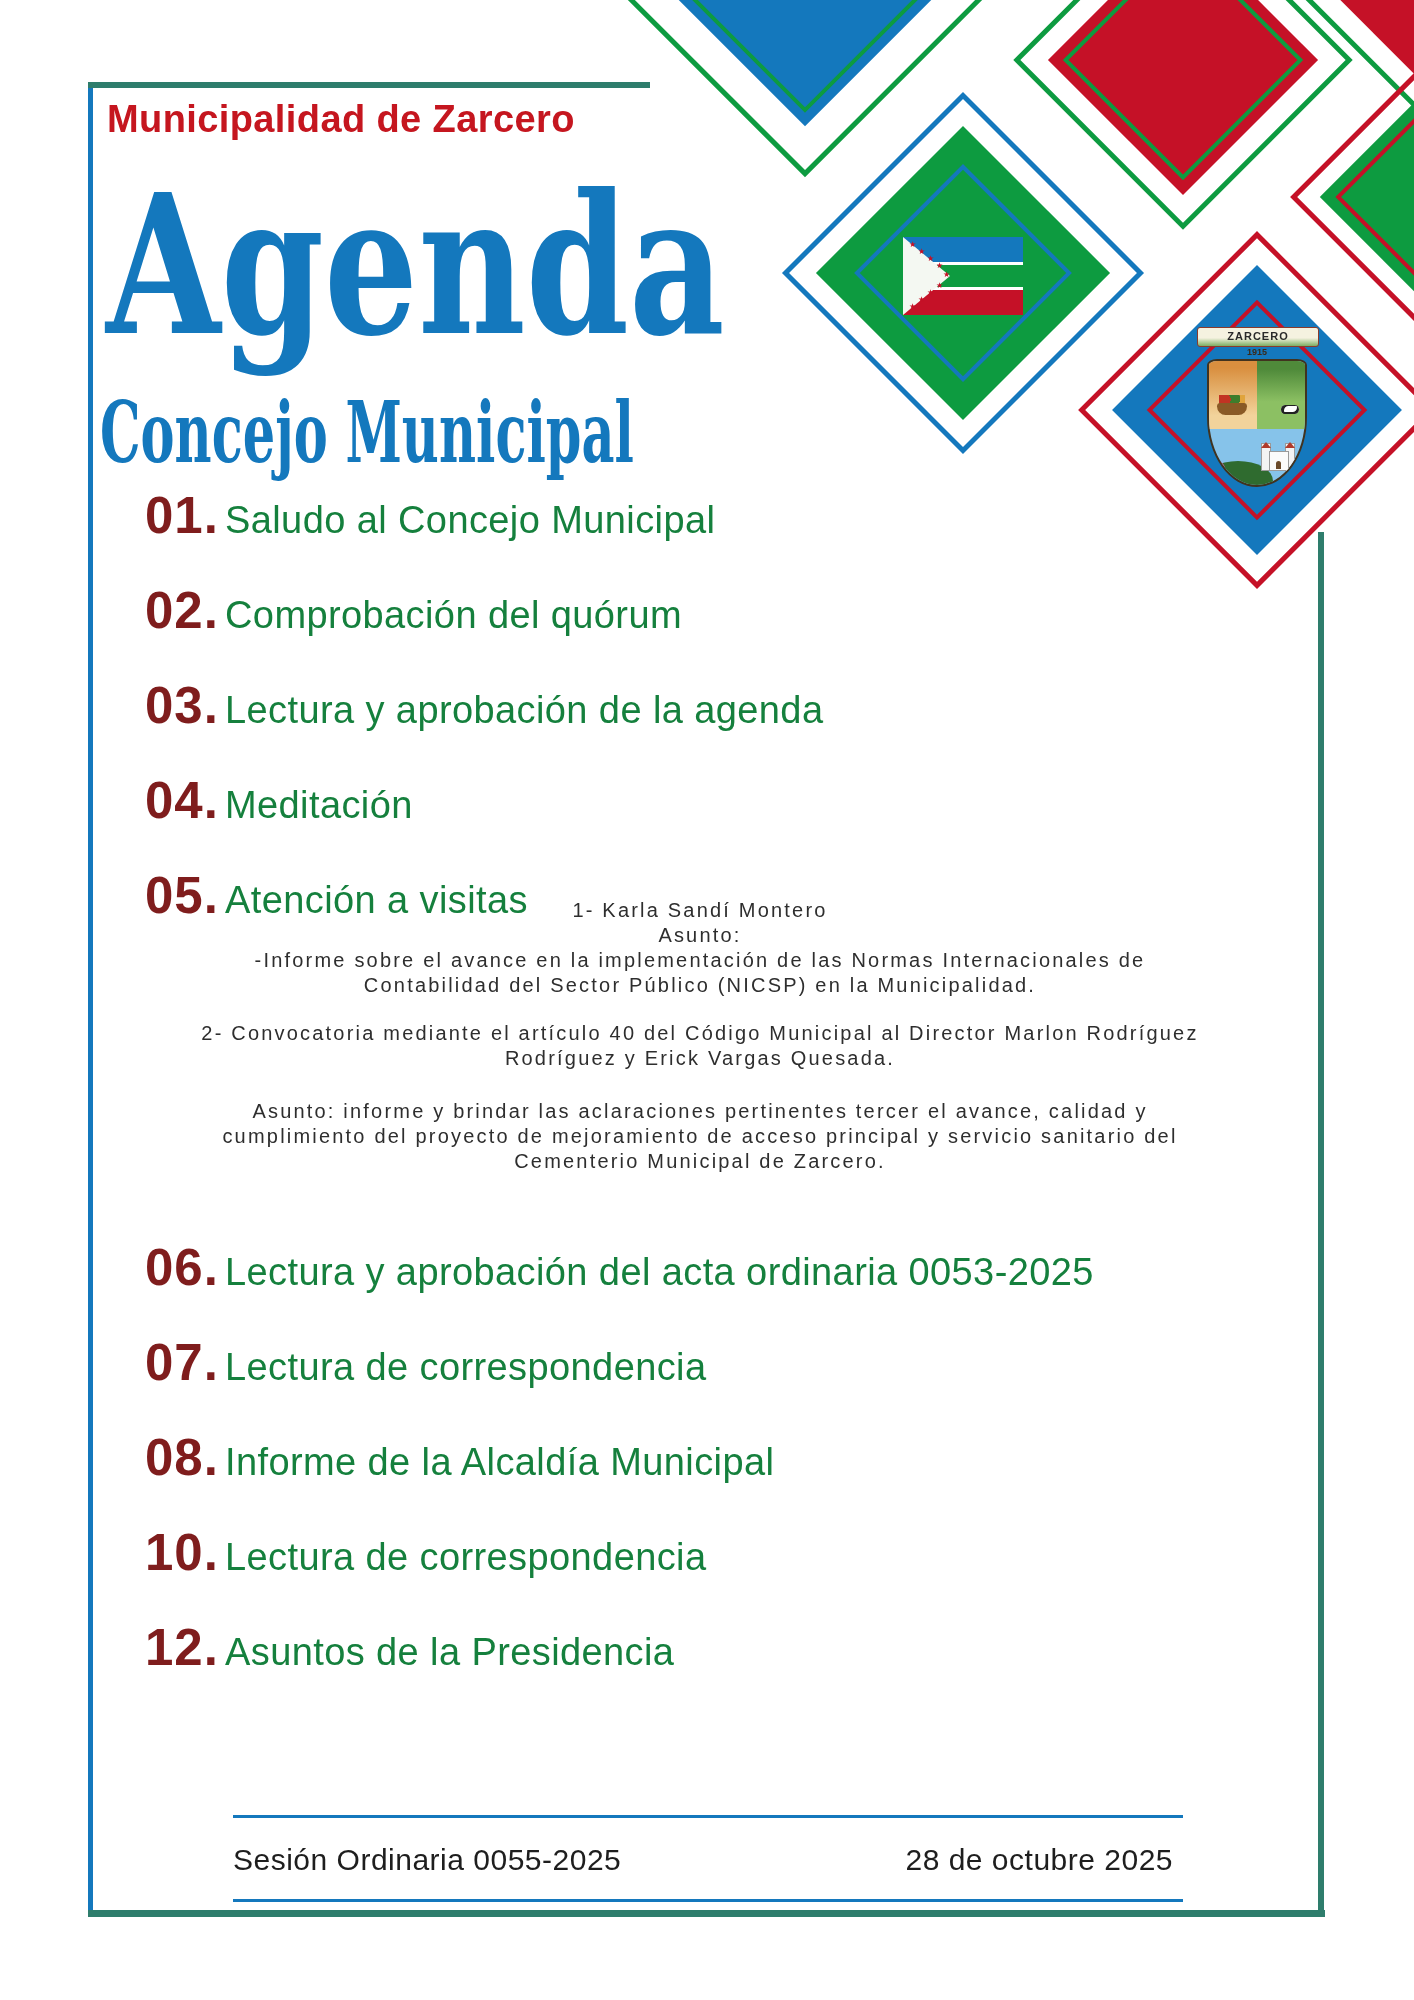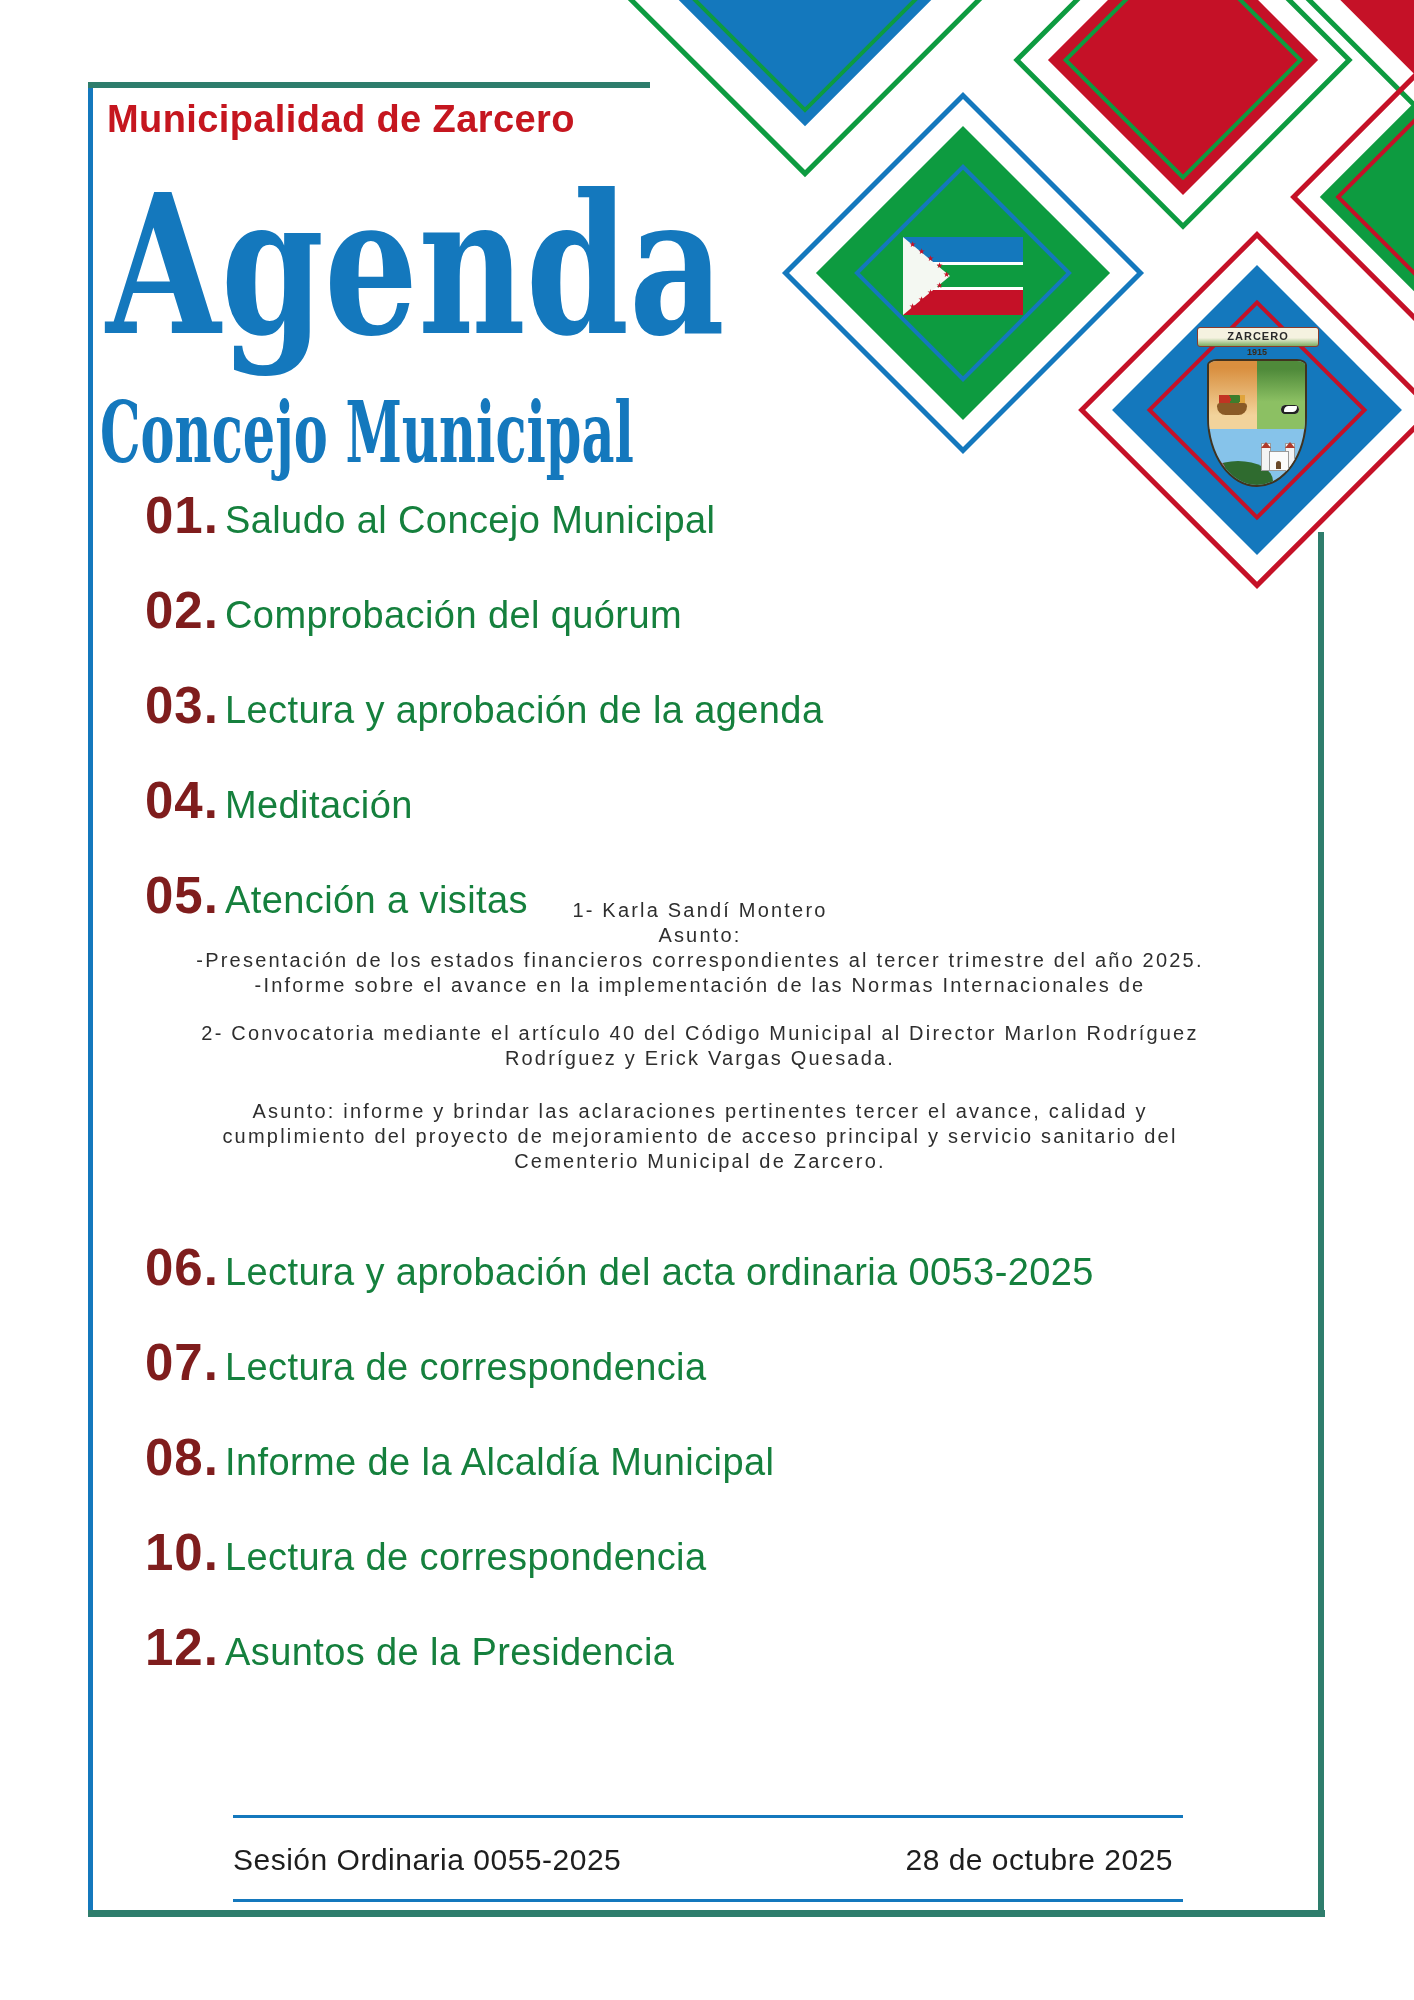--- a/index.html
+++ b/index.html
@@ -237,22 +237,22 @@
       <div class="agenda-row"><span class="agenda-num">02.</span><span class="agenda-label">Comprobación del quórum</span></div>
       <div class="agenda-row"><span class="agenda-num">03.</span><span class="agenda-label">Lectura y aprobación de la agenda</span></div>
       <div class="agenda-row"><span class="agenda-num">04.</span><span class="agenda-label">Meditación</span></div>
       <div class="agenda-row"><span class="agenda-num">05.</span><span class="agenda-label">Atención a visitas</span></div>
     </div>
 
   <div id="visits">
     <div id="visits-block1" class="visits-block1">
         <div>1- Karla Sandí Montero</div>
         <div>Asunto:</div>
-        <div>-Presentación de los estados financieros correspondientes al tercer trimestre del año 2025.</div>
         <div>-Informe sobre el avance en la implementación de las Normas Internacionales de</div>
+        <div>Contabilidad del Sector Público (NICSP) en la Municipalidad.</div>
       </div>
     <div id="visits-block2" class="visits-block2">
         <div>2- Convocatoria mediante el artículo 40 del Código Municipal al Director Marlon Rodríguez</div>
         <div>Rodríguez y Erick Vargas Quesada.</div>
       </div>
     <div id="visits-block3" class="visits-block3">
         <div>Asunto: informe y brindar las aclaraciones pertinentes tercer el avance, calidad y</div>
         <div>cumplimiento del proyecto de mejoramiento de acceso principal y servicio sanitario del</div>
         <div>Cementerio Municipal de Zarcero.</div>
       </div>

